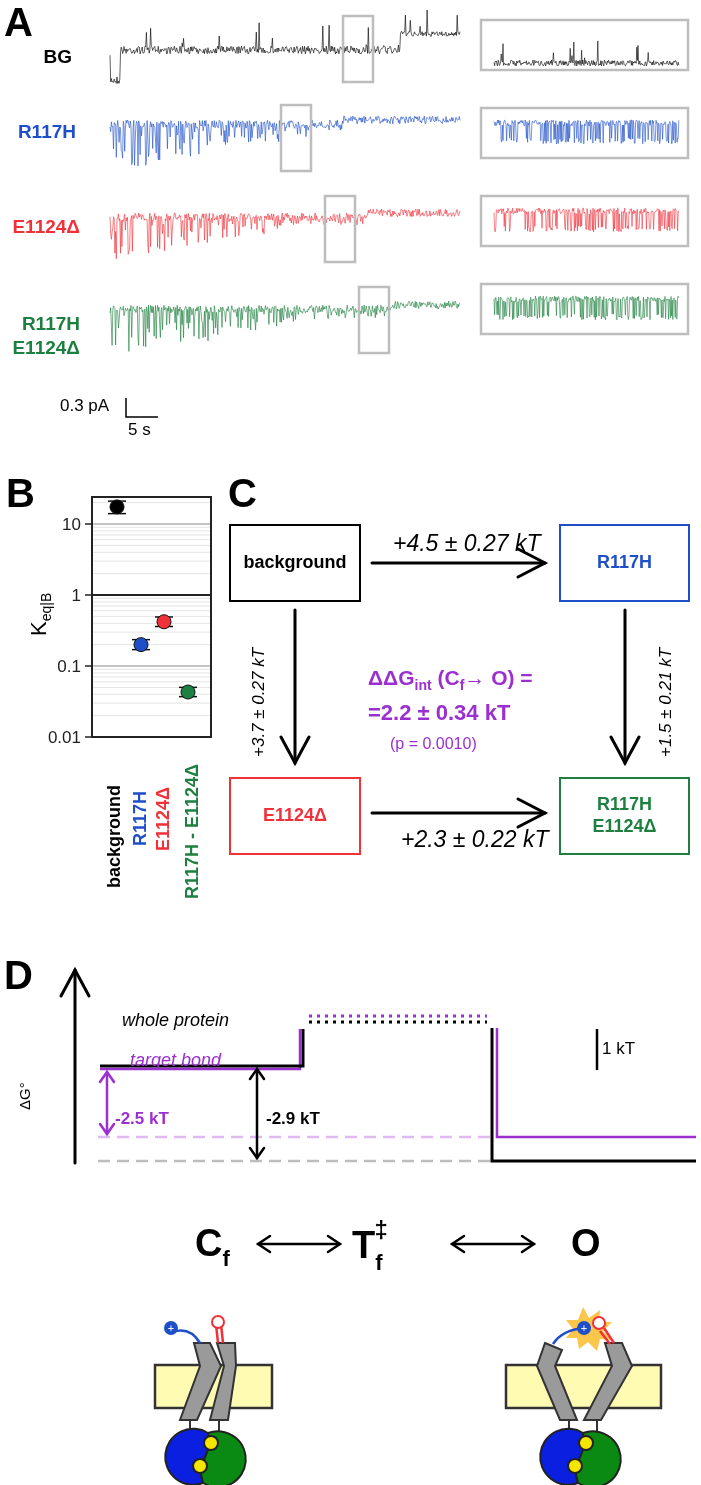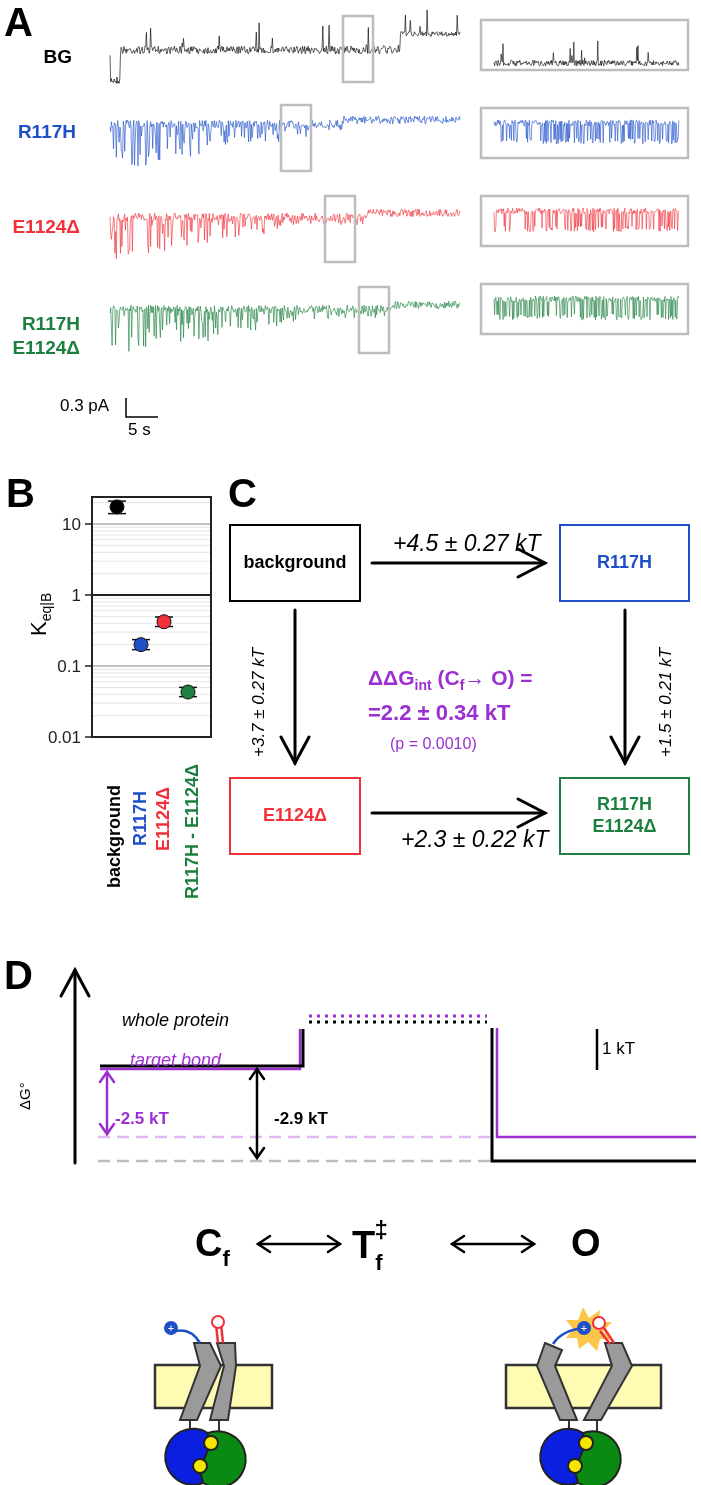--- a/index.html
+++ b/index.html
@@ -223,21 +223,21 @@
     <line x1="452" y1="1244" x2="534" y2="1244"></line>
     <polyline points="464,1236 452,1244 464,1252"></polyline>
     <polyline points="522,1236 534,1244 522,1252"></polyline>
   </g>
 </svg>
 
 <div class="abs" style="left:16px; top:1110px; transform:rotate(-90deg); transform-origin:left top; font-size:15px; white-space:nowrap;">ΔG°</div>
 <div class="abs" style="left:122px; top:1010px; font-style:italic; font-size:18px; white-space:nowrap;">whole protein</div>
 <div class="abs" style="left:130px; top:1036px; font-style:italic; font-size:18px; color:#9b2fd0; white-space:nowrap;margin-top:14px;">target bond</div>
 <div class="abs" style="left:115px; top:1109px; font-weight:bold; font-size:17px; color:#9b2fd0; white-space:nowrap;">-2.5 kT</div>
-<div class="abs" style="left:266px; top:1109px; font-weight:bold; font-size:17px; white-space:nowrap;margin-left:8px;">-2.9 kT</div>
+<div class="abs" style="left:266px; top:1109px; font-weight:bold; font-size:17px; white-space:nowrap;">-2.9 kT</div>
 <div class="abs" style="left:602px; top:1039px; font-size:17px; white-space:nowrap;">1 kT</div>
 
 <div class="abs" style="left:195px; top:1222px; font-weight:bold; font-size:38px; white-space:nowrap;">
   <span>C</span><sub style="font-size:22px; vertical-align:-10px;">f</sub>
 </div>
 <div class="abs" style="left:352px; top:1222px; font-weight:bold; font-size:38px; white-space:nowrap;">
   <span>T</span><sub style="font-size:22px; vertical-align:-12px;">f</sub><sup style="font-size:24px; position:relative; left:-8px; top:-6px;">‡</sup>
 </div>
 <div class="abs" style="left:571px; top:1222px; font-weight:bold; font-size:38px;">O</div>
 

